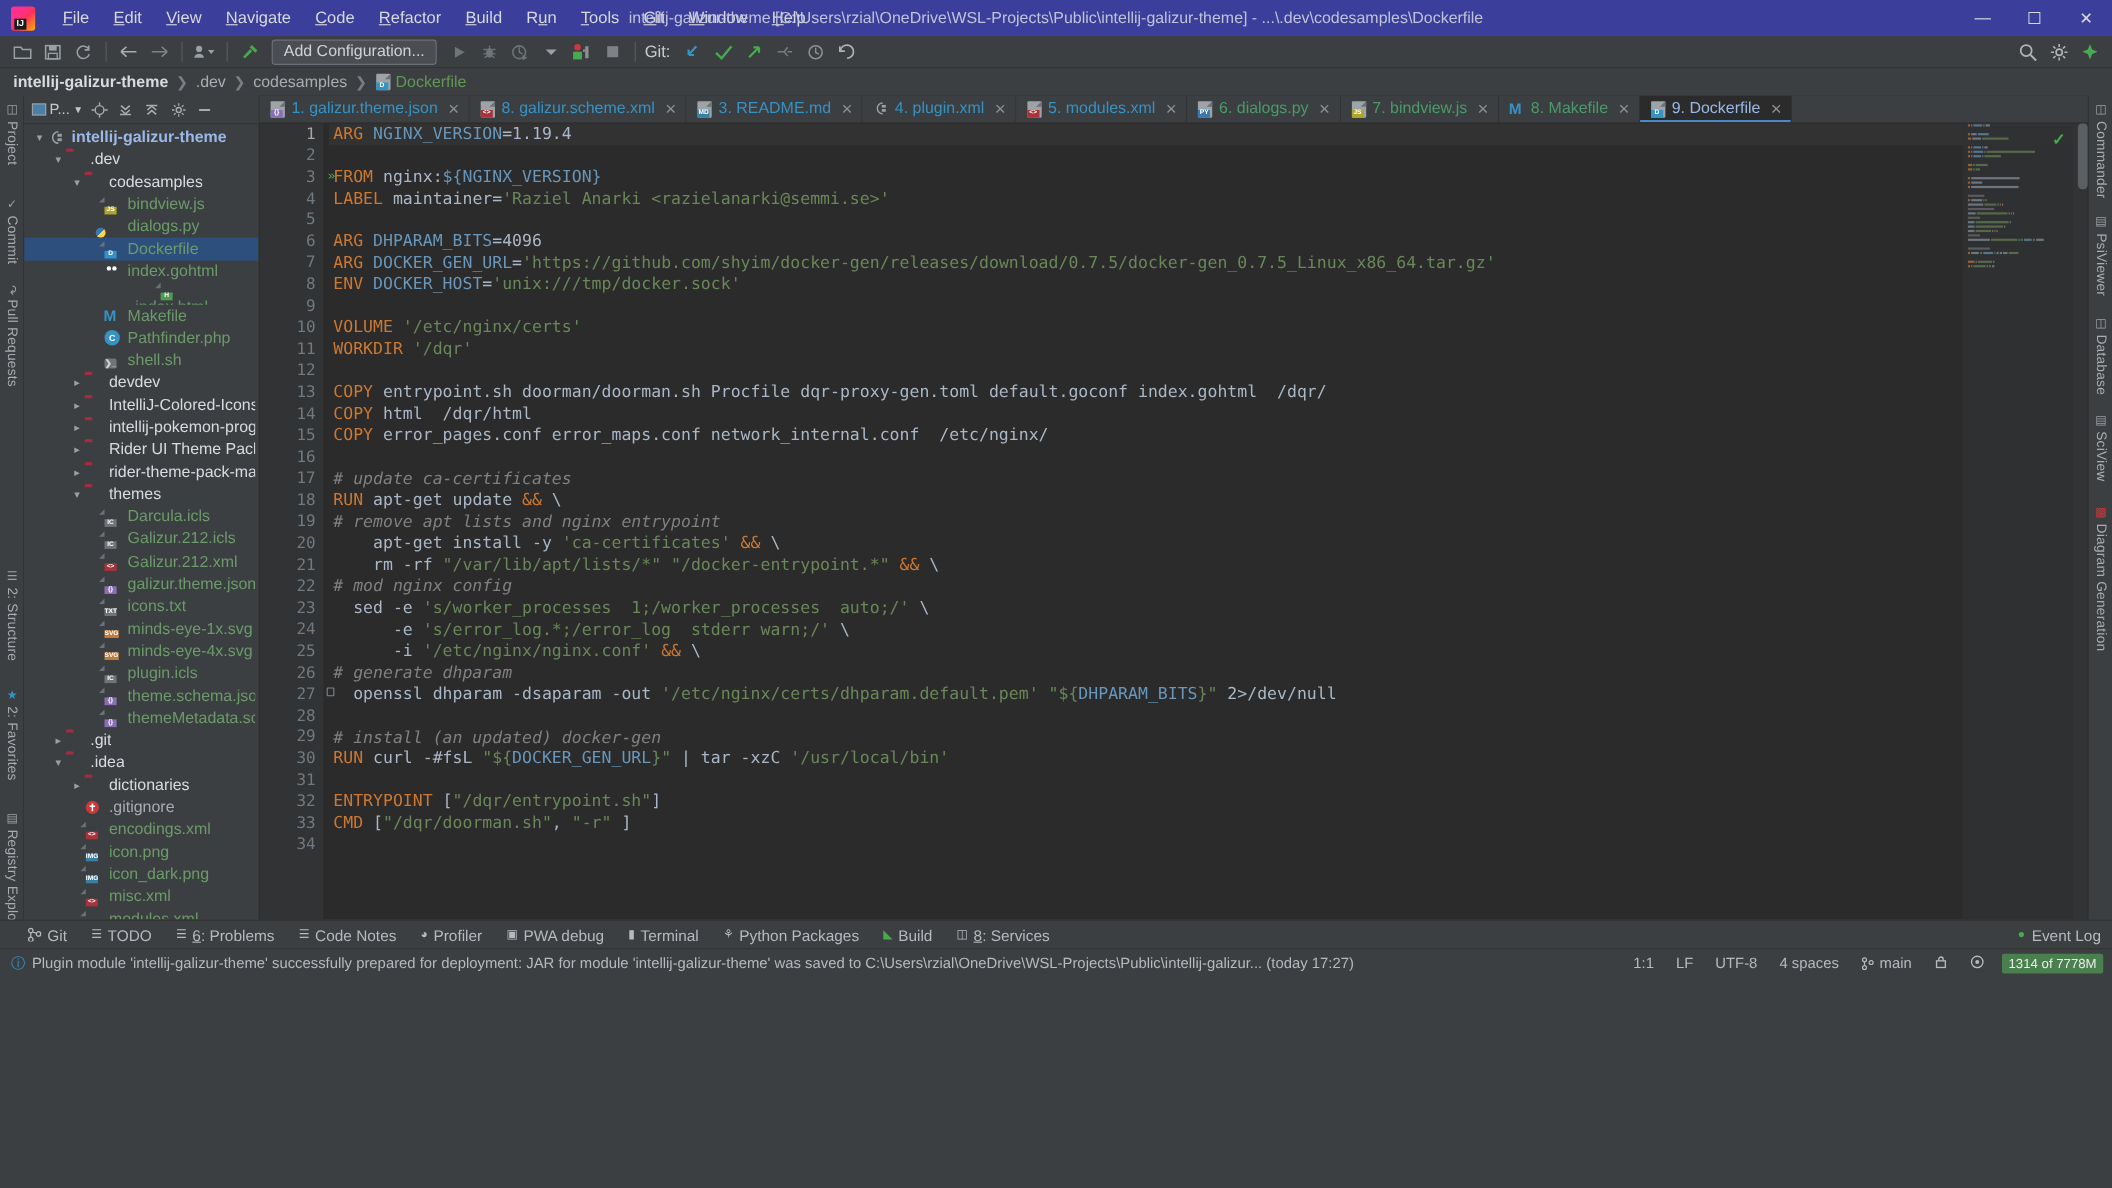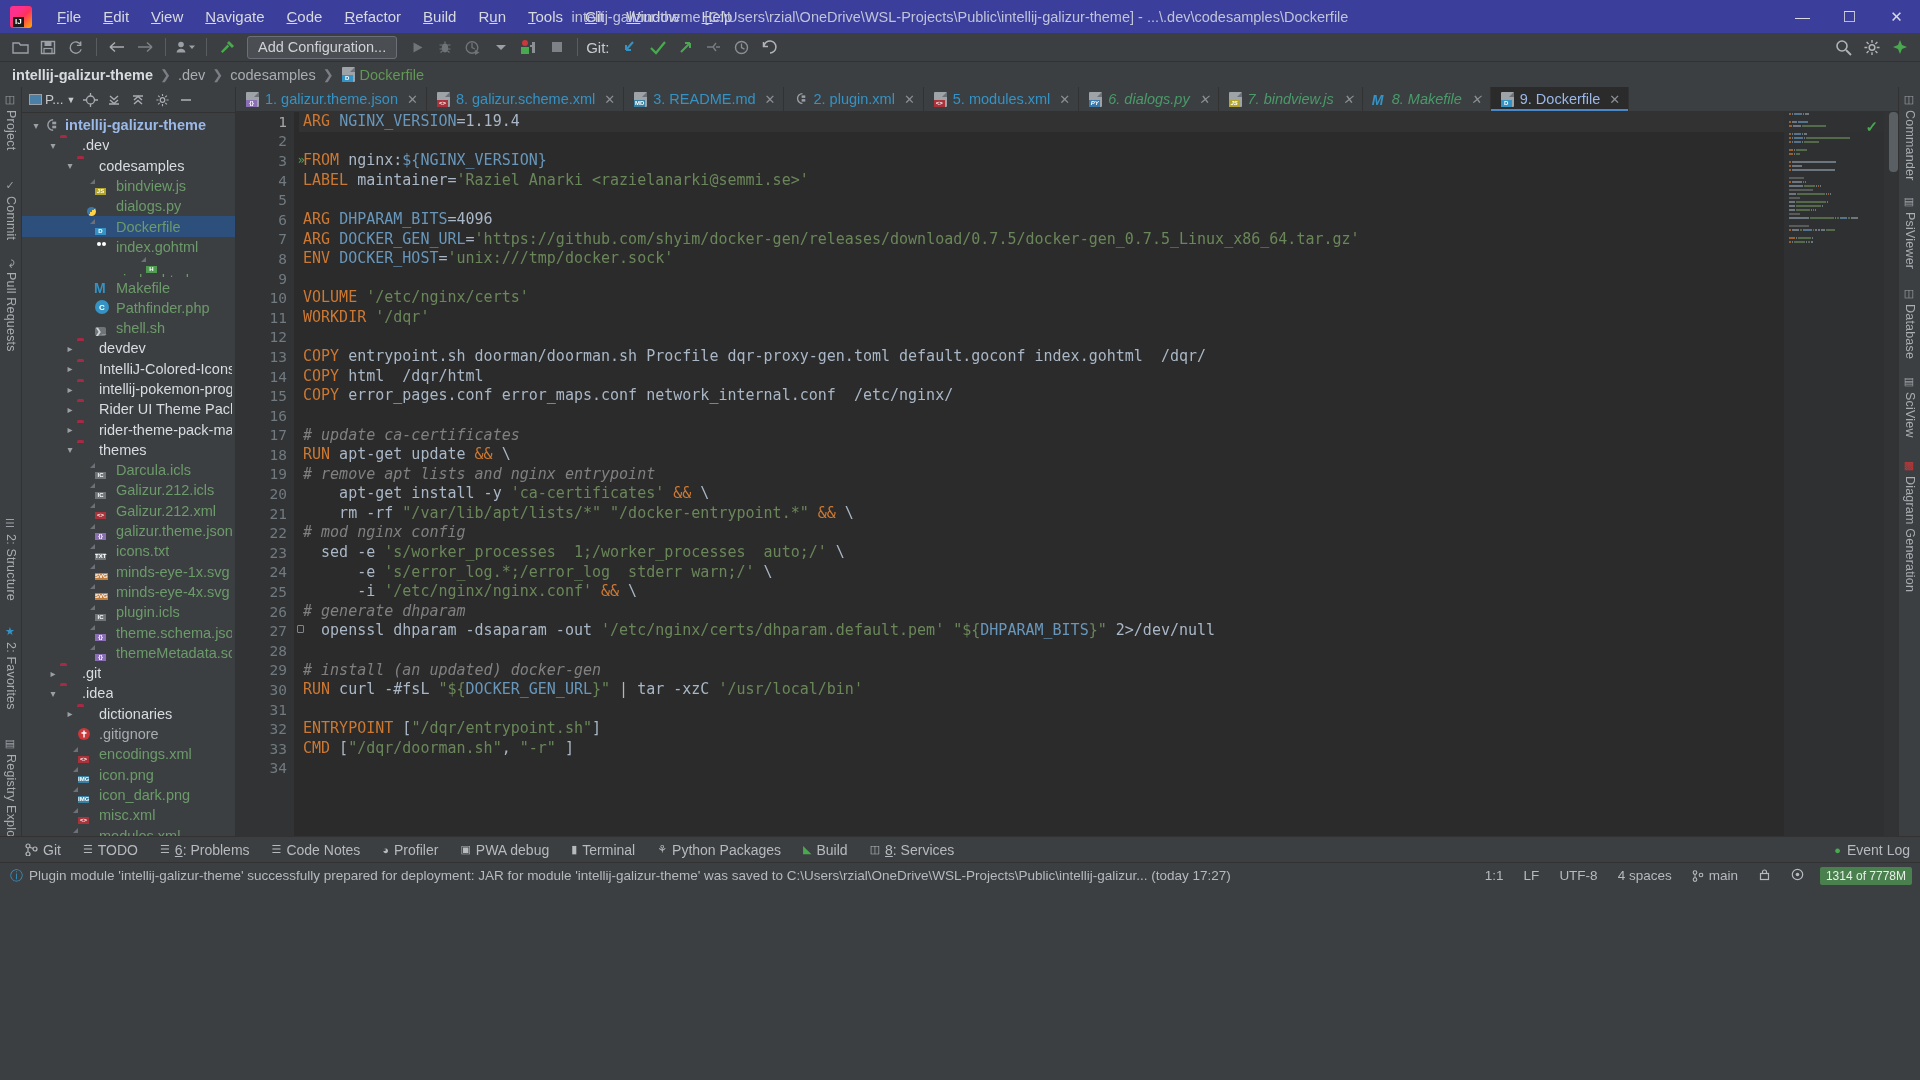--- a/index.html
+++ b/index.html
@@ -188,21 +188,21 @@
   }
   .tabbar {
     height:25px; background:#3c3f41; display:flex; align-items:stretch;
     border-bottom:1px solid #323232; overflow:hidden;
   }
   .etab {
     display:flex; align-items:center; gap:6px; padding:0 8px 0 9px;
     font-size:14.5px; color:#3592c4; border-right:1px solid #323232;
     white-space:nowrap; position:relative; background:#3c3f41; flex:none;
   }
-  .etab.green { color:#4a9a6a;font-style:italic; }
+  .etab.green { color:#4a9a6a; }
   .etab.active {
     background:#2b2b2b; color:#9ab8e8;
     box-shadow:inset 0 -2px 0 #4a88c7;
   }
   .etab .x { color:#8b8f94; font-size:13px; margin-left:3px; }
   .tabicon { width:14px; height:14px; flex:none; position:relative; }
 
   .code-area {
     position:relative; height:724px; display:flex;
     background:#2b2b2b; overflow:hidden;
@@ -760,21 +760,21 @@
           <span class="tabicon"><span class="ico-page" style="display:inline-block"><span class="bdg" style="background:#3b7fa0">MD</span></span></span>
           <span>3. README.md</span>
           <span class="x">✕</span>
         </div>
         <div class="etab">
           <span class="tabicon"><svg width="14" height="13" viewBox="0 0 16 16">
               <path d="M11 2a6 6 0 1 0 0 12" fill="none" stroke="#9aa0a6" stroke-width="1.6"></path>
               <rect x="10" y="4.2" width="4.5" height="3" fill="#9aa0a6"></rect>
               <rect x="10" y="8.8" width="4.5" height="3" fill="#9aa0a6"></rect>
             </svg></span>
-          <span>2. plugin.xml</span>
+          <span>4. plugin.xml</span>
           <span class="x">✕</span>
         </div>
         <div class="etab">
           <span class="tabicon"><span class="ico-page" style="display:inline-block"><span class="bdg" style="background:#a8333a">&lt;&gt;</span></span></span>
           <span>5. modules.xml</span>
           <span class="x">✕</span>
         </div>
         <div class="etab green">
           <span class="tabicon"><span class="ico-page" style="display:inline-block"><span class="bdg" style="background:#3c78aa">PY</span></span></span>
           <span>6. dialogs.py</span>

